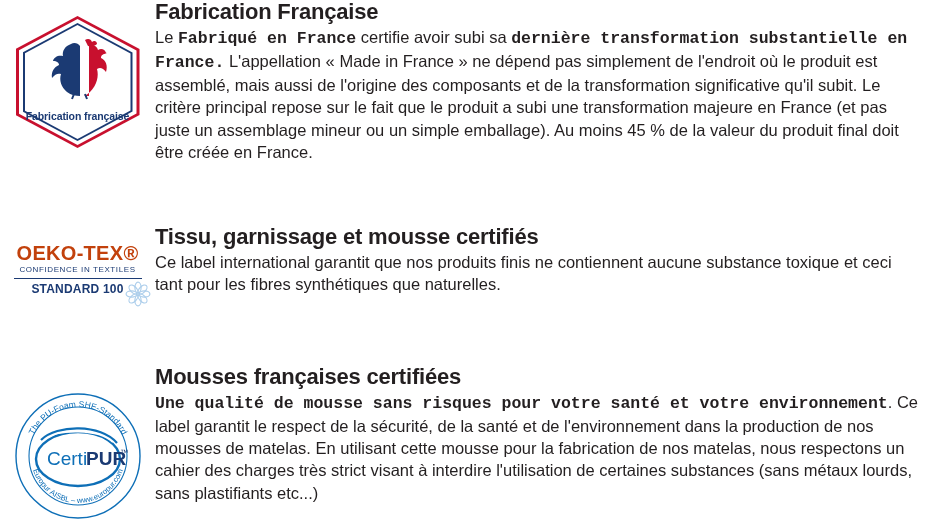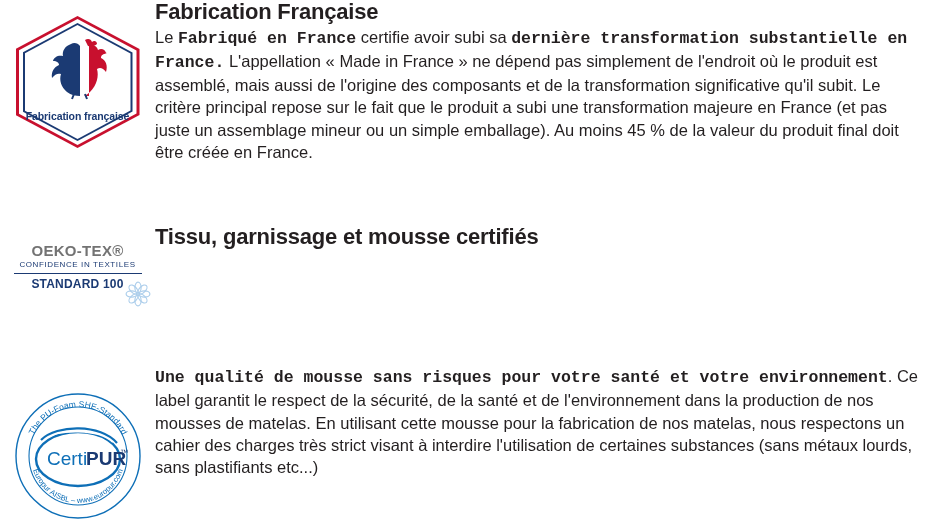--- a/index.html
+++ b/index.html
@@ -113,23 +113,23 @@
 
   
   .badge-oeko {
     position: relative;
     width: 142px;
     height: 62px;
     margin-top: 18px;
     text-align: center;
   }
   .oeko-line1 {
-    font-size: 15px;
-    font-weight: bold;
-    color: #737373;
+    font-size: 20px;
+    font-weight: bold;
+    color: #c2410c;
     letter-spacing: 0.3px;
     line-height: 1.05;
   }
   .oeko-line2 {
     font-size: 8px;
     color: #1b3a73;
     letter-spacing: 0.6px;
     margin-top: 1px;
   }
   .oeko-rule {
@@ -217,20 +217,21 @@
               <ellipse cx="17.6" cy="17.6" rx="3.1" ry="5.4" transform="rotate(-45 17.6 17.6)"></ellipse>
               <ellipse cx="17.6" cy="8.4" rx="5.4" ry="3.1" transform="rotate(-45 17.6 8.4)"></ellipse>
               <ellipse cx="8.4" cy="17.6" rx="5.4" ry="3.1" transform="rotate(-45 8.4 17.6)"></ellipse>
             </g>
           </svg>
         </div>
       </div>
     </div>
     <div class="text-col">
       <h2 class="title">Tissu, garnissage et mousse certifiés</h2>
+      <p class="body">Ce label international garantit que nos produits finis ne contiennent aucune substance toxique et ceci tant pour les fibres synthétiques que naturelles.</p>
     </div>
   </div>
 
   <div class="section section-3">
     <div class="badge-col">
       <div class="badge-certipur">
         <svg class="certipur-svg" viewBox="0 0 130 130" width="130" height="130" xmlns="http://www.w3.org/2000/svg">
           <defs>
             <path id="arcTop" d="M 16 65 A 49 49 0 0 1 114 65"></path>
             <path id="arcBottom" d="M 18 65 A 47 47 0 0 0 112 65"></path>
@@ -247,17 +248,18 @@
           <text font-family="Liberation Sans, sans-serif" font-size="7.6" fill="#0e6fb7">
             <textPath href="#arcBottom" startOffset="50%" text-anchor="middle">Europur AISBL – www.europur.com</textPath>
           </text>
           <text x="34" y="74" font-family="Liberation Sans, sans-serif" font-size="19" fill="#0e6fb7">Certi</text>
           <text x="73" y="74" font-family="Liberation Sans, sans-serif" font-size="19" font-weight="bold" fill="#1b3a73">PUR</text>
           <text x="107" y="64" font-family="Liberation Sans, sans-serif" font-size="8" fill="#1b3a73">™</text>
         </svg>
       </div>
     </div>
     <div class="text-col">
+      <h2 class="title">Mousses françaises certifiées</h2>
       <p class="body"><b>Une qualité de mousse sans risques pour votre santé et votre environnement</b>. Ce label garantit le respect de la sécurité, de la santé et de l'environnement dans la production de nos mousses de matelas. En utilisant cette mousse pour la fabrication de nos matelas, nous respectons un cahier des charges très strict visant à interdire l'utilisation de certaines substances (sans métaux lourds, sans plastifiants etc...)</p>
     </div>
   </div>
 
 </div>
 
 </body></html>

